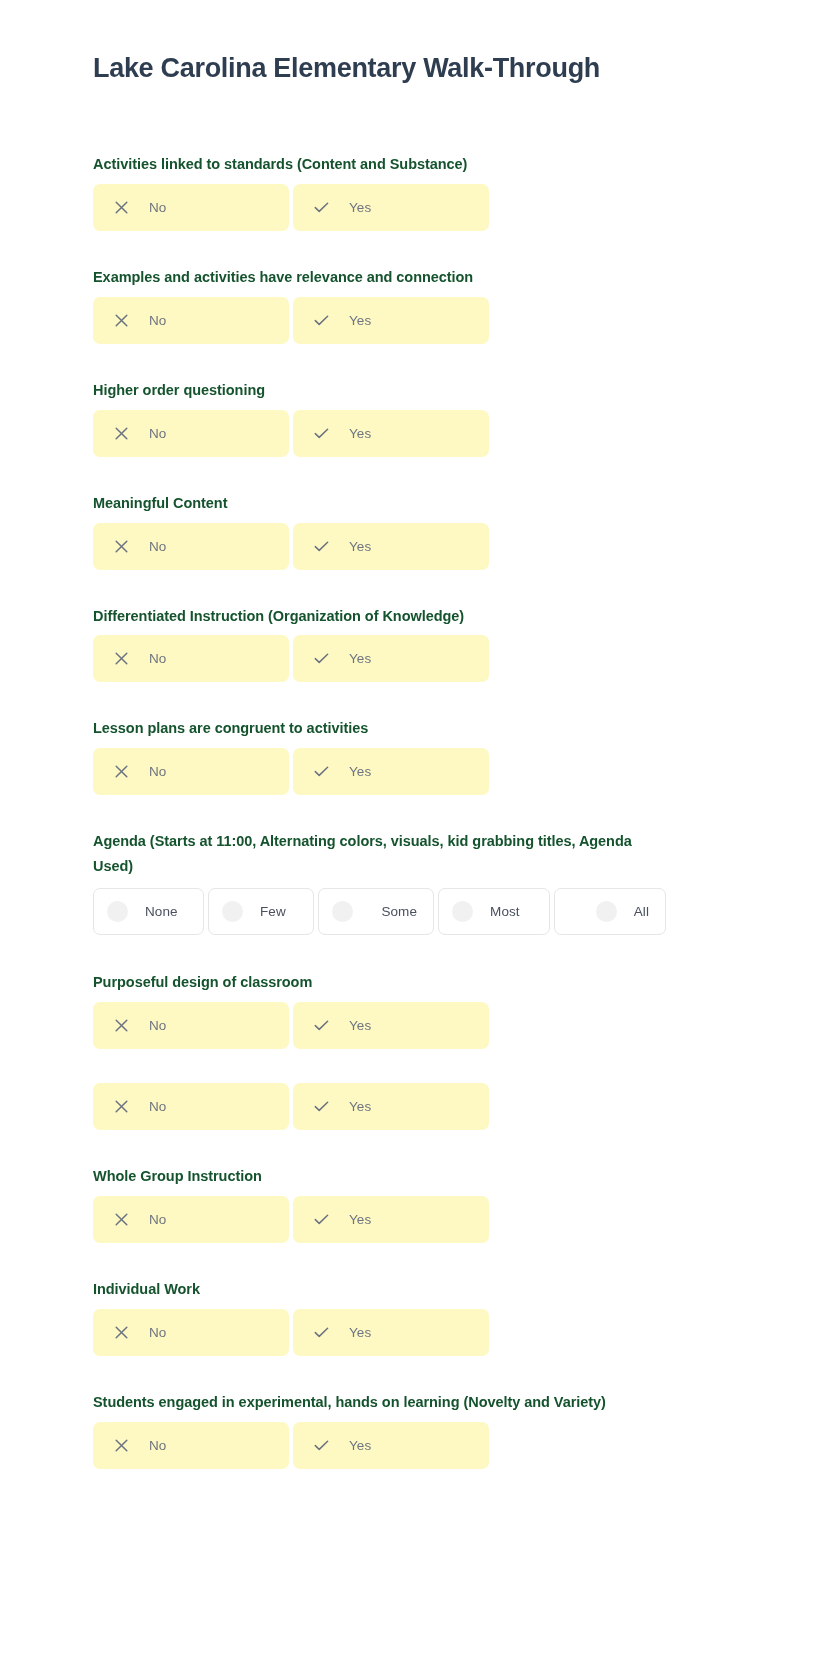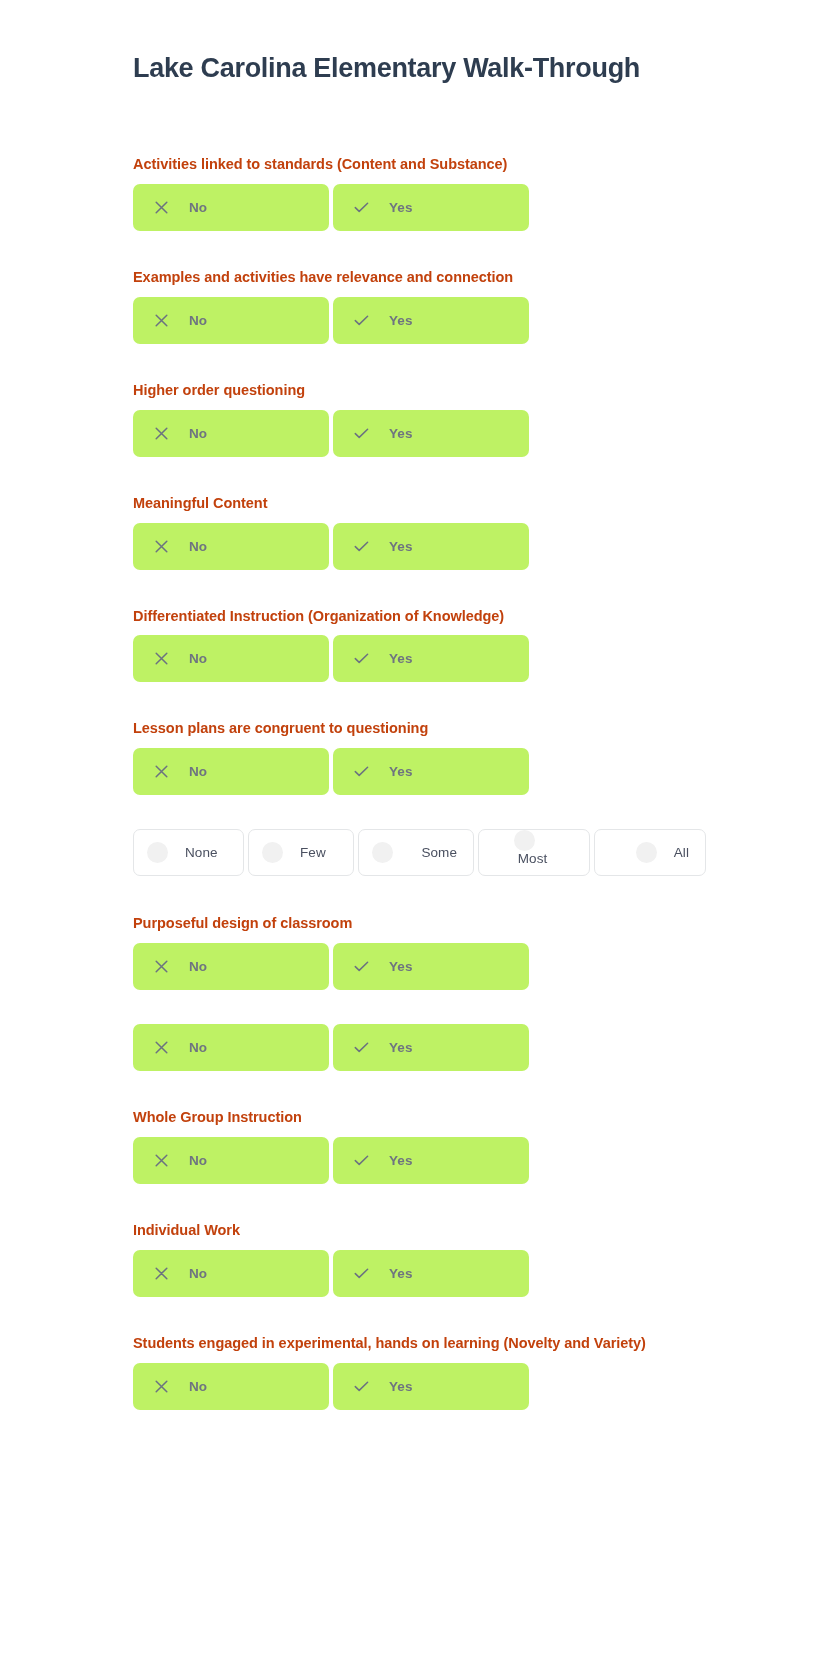--- a/index.html
+++ b/index.html
@@ -10,62 +10,60 @@
     background: #ffffff;
     font-family: "Liberation Sans", sans-serif;
     overflow: hidden;
   }
 
   .page {
     width: 770px;
     min-height: 1680px;
     background: #ffffff;
     padding: 52px 104px 4px 93px;
-    margin-left: 40px;
   }
 
   .form-title {
     font-size: 27px;
     font-weight: 700;
     color: #2e3d50;
     letter-spacing: -0.3px;
     line-height: 1.25;
     margin-bottom: 66px;
   }
 
   .question-block {
     margin-bottom: 34px;
   }
 
   .question-label {
     font-size: 14.5px;
     font-weight: 700;
-    color: #c2410c;
+    color: #14532d;
     line-height: 1.72;
     letter-spacing: -0.05px;
     margin-bottom: 7px;
   }
 
   
   .yesno-group {
     display: flex;
     gap: 4px;
   }
 
   .yesno-option {
     width: 196px;
     height: 47px;
-    background: #bef264;
+    background: #fef9c3;
     border: none;
     border-radius: 7px;
     display: flex;
     align-items: center;
     cursor: pointer;
     font-family: "Liberation Sans", sans-serif;
-    font-weight: bold;
   }
 
   .yesno-option .opt-icon {
     width: 56px;
     flex: 0 0 56px;
     display: flex;
     align-items: center;
     justify-content: center;
     color: #6b7280;
     font-size: 16px;
@@ -113,21 +111,21 @@
   .scale-option .opt-text {
     font-size: 13.5px;
     color: #4a5060;
     letter-spacing: 0.1px;
     white-space: nowrap;
   }
 
   .scale-option.w-none { width: 116px; }
   .scale-option.w-few  { width: 111px; text-align: right; }
   .scale-option.w-some { width: 121px; justify-content: space-between; }
-  .scale-option.w-most { width: 117px; flex-direction: column; }
+  .scale-option.w-most { width: 117px; }
   .scale-option.w-all  { width: 117px; justify-content: flex-end; }
 
   .question-block.scale-block { margin-bottom: 35px; }
   .question-block.scale-block .question-label { margin-bottom: 0; }
 </style>
 </head>
 <body>
 
 <div class="page">
 
@@ -233,41 +231,42 @@
             <span class="opt-icon">
               <svg width="15" height="13" viewBox="0 0 15 13">
                 <path d="M1.3 6.6 L5.2 10.4 L13.6 2.2" stroke="currentColor" stroke-width="1.5" fill="none" stroke-linecap="round" stroke-linejoin="round"></path>
               </svg>
             </span>
             <span class="opt-text">Yes</span>
           </button>
         </div>
       </div>
       <div class="question-block">
-        <div class="question-label">Lesson plans are congruent to questioning</div>
+        <div class="question-label">Lesson plans are congruent to activities</div>
         <div class="yesno-group">
           <button class="yesno-option">
             <span class="opt-icon">
               <svg width="13" height="13" viewBox="0 0 13 13">
                 <path d="M1.2 1.2 L11.8 11.8 M11.8 1.2 L1.2 11.8" stroke="currentColor" stroke-width="1.5" fill="none" stroke-linecap="round"></path>
               </svg>
             </span>
             <span class="opt-text">No</span>
           </button>
           <button class="yesno-option">
             <span class="opt-icon">
               <svg width="15" height="13" viewBox="0 0 15 13">
                 <path d="M1.3 6.6 L5.2 10.4 L13.6 2.2" stroke="currentColor" stroke-width="1.5" fill="none" stroke-linecap="round" stroke-linejoin="round"></path>
               </svg>
             </span>
             <span class="opt-text">Yes</span>
           </button>
         </div>
       </div>
       <div class="question-block scale-block">
+        <div class="question-label">Agenda (Starts at 11:00, Alternating colors, visuals, kid grabbing titles, Agenda Used)</div>
         <div class="scale-group">
           <div class="scale-option w-none">
             <span class="radio-dot"></span>
             <span class="opt-text">None</span>
           </div>
           <div class="scale-option w-few">
             <span class="radio-dot"></span>
             <span class="opt-text">Few</span>
           </div>
           <div class="scale-option w-some">

